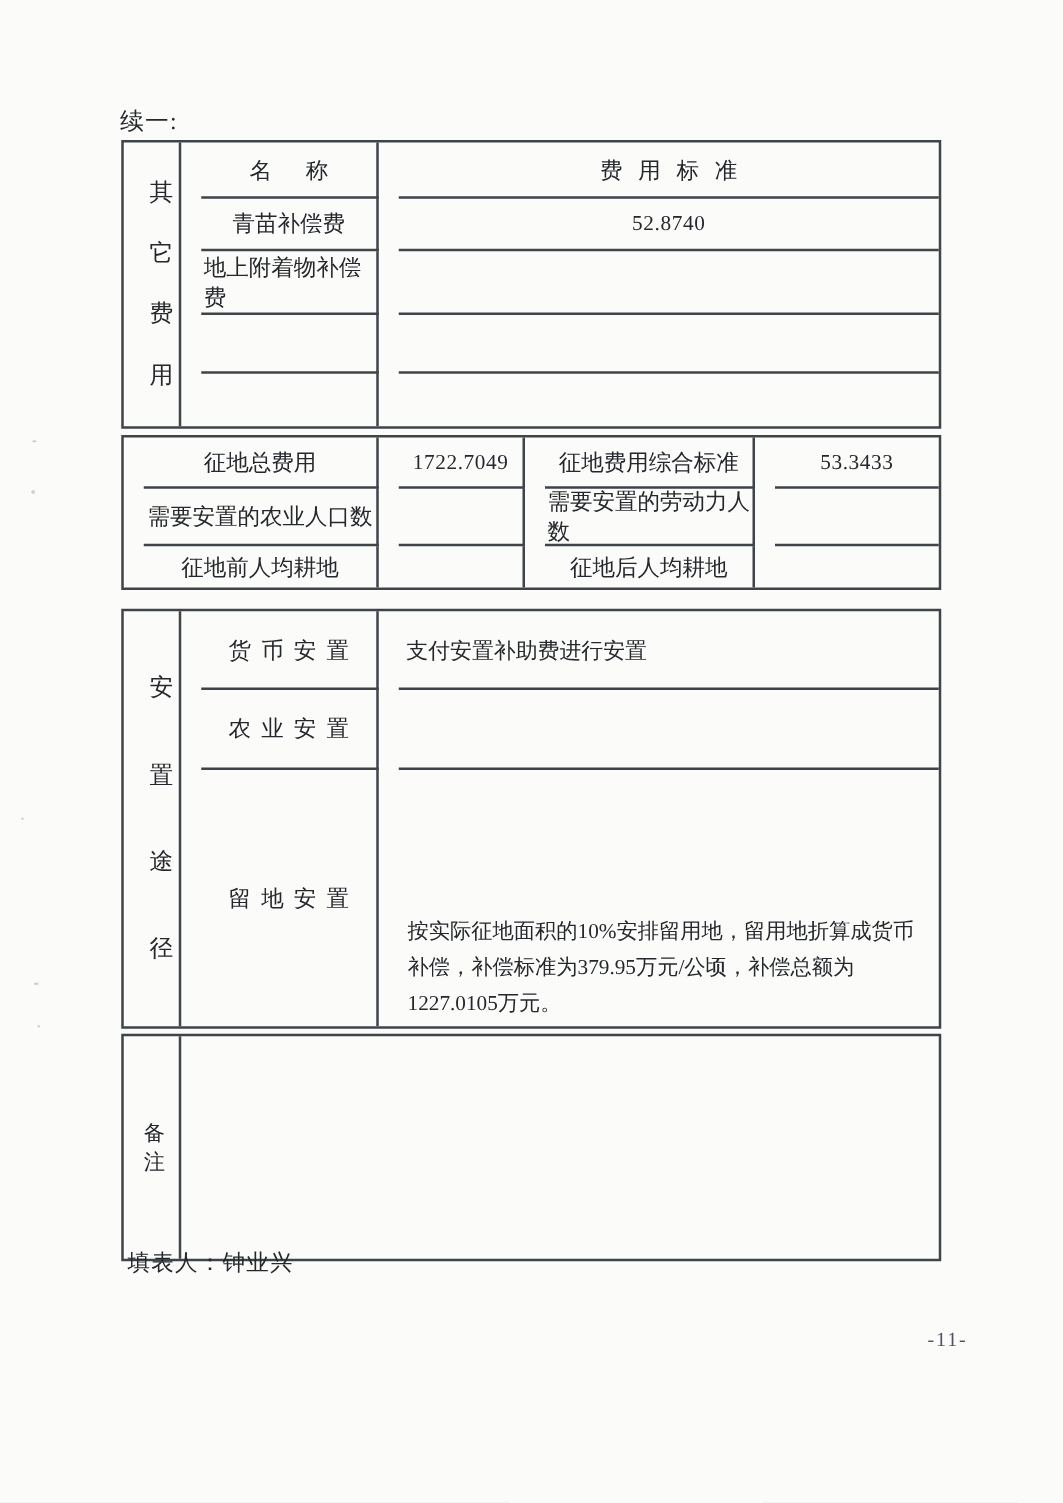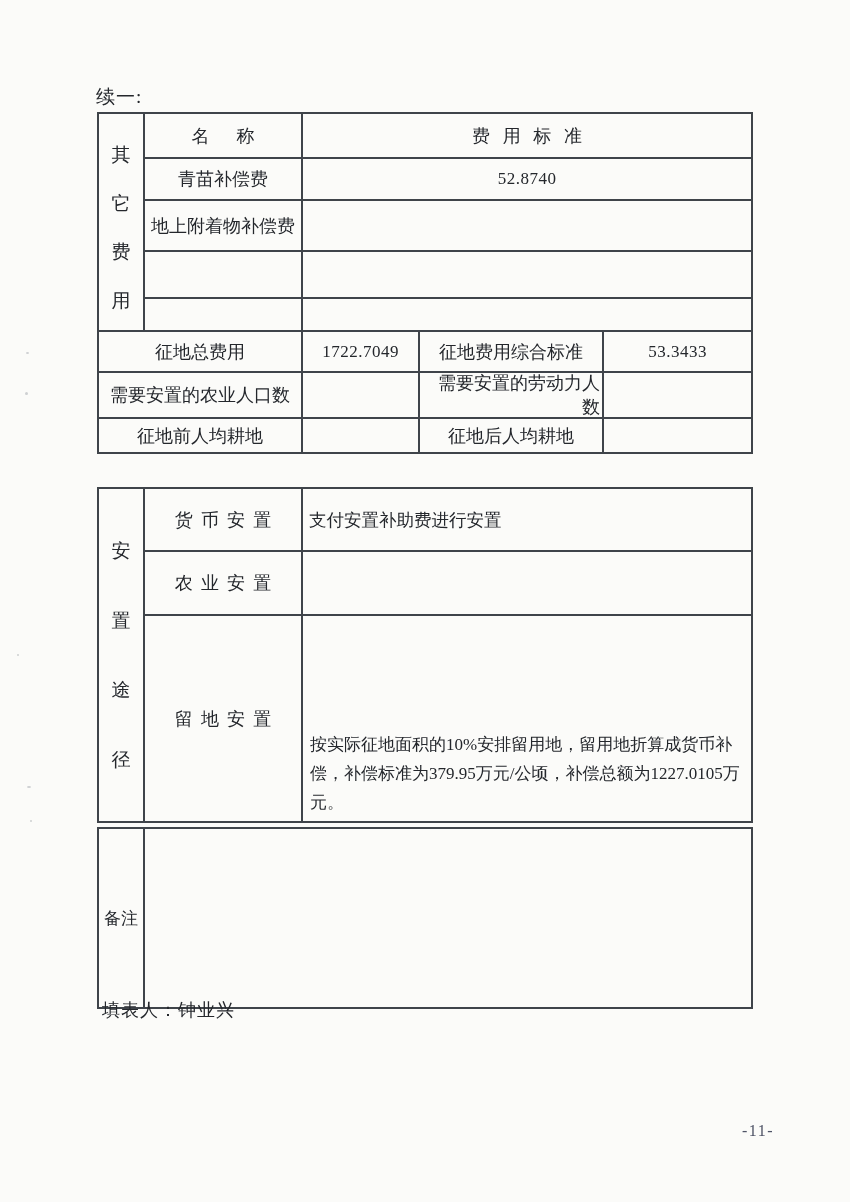--- a/index.html
+++ b/index.html
@@ -26,20 +26,21 @@
     position:absolute;left:97px;width:656px;
     border:2px solid var(--line);
     display:grid;
     background:var(--paper);
   }
   .cell{
     display:flex;align-items:center;justify-content:center;
     font-size:18px;
     padding:2px;
     overflow:hidden;
+    margin-left:16px;
   }
   .br{border-right:2px solid var(--line);}
   .bb{border-bottom:2px solid var(--line);}
   .left{justify-content:flex-start;text-align:left;padding-left:6px;}
   .vcell{
     flex-direction:column;justify-content:space-evenly;
     font-size:19px;line-height:1;
   }
   .ls-wide{letter-spacing:1.5em;text-indent:1.5em;}
   .ls-med{letter-spacing:.7em;text-indent:.7em;}
@@ -50,21 +51,21 @@
     text-align:left;justify-content:flex-start;
     padding:4px 7px;
     align-items:flex-end;
   }
   .para-inner{display:block;}
   .filler-line{
     position:absolute;left:102px;top:998px;
     font-size:18px;letter-spacing:1px;
   }
   .page-number{
-    position:absolute;left:742px;top:1122px;
+    position:absolute;left:742px;top:1064px;
     font-size:16px;color:#4e5366;letter-spacing:1.5px;
   }
   .speck{position:absolute;background:#a9adb3;border-radius:50%;opacity:.55;}
 </style>
 </head>
 <body>
 
 <div class="page">
 
   <div class="cont-label">续一:</div>
@@ -86,21 +87,21 @@
     <div class="cell br bb">地上附着物补偿费</div>
     <div class="cell bb num"></div>
 
     <div class="cell br bb"></div>
     <div class="cell bb num"></div>
 
     <div class="cell br"></div>
     <div class="cell num"></div>
   </div>
 
-  <div class="sec" style="top:330px;height:124px;grid-template-columns:204px 117px 184px 1fr;grid-template-rows:41px 46px 1fr;text-align:right;">
+  <div class="sec" style="top:348px;height:124px;grid-template-columns:204px 117px 184px 1fr;grid-template-rows:41px 46px 1fr;">
     <div class="cell br bb">征地总费用</div>
     <div class="cell br bb num">1722.7049</div>
     <div class="cell br bb">征地费用综合标准</div>
     <div class="cell bb num">53.3433</div>
 
     <div class="cell br bb">需要安置的农业人口数</div>
     <div class="cell br bb num"></div>
     <div class="cell br bb">需要安置的劳动力人数</div>
     <div class="cell bb num"></div>
 

